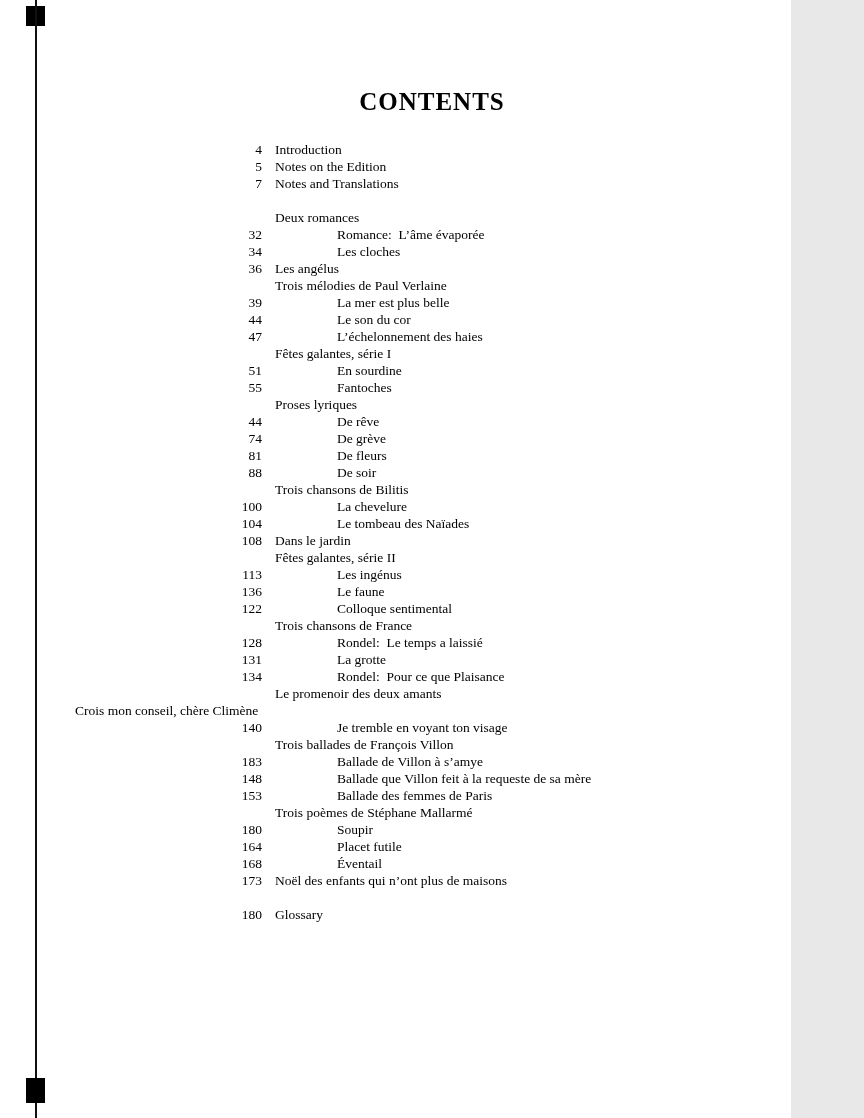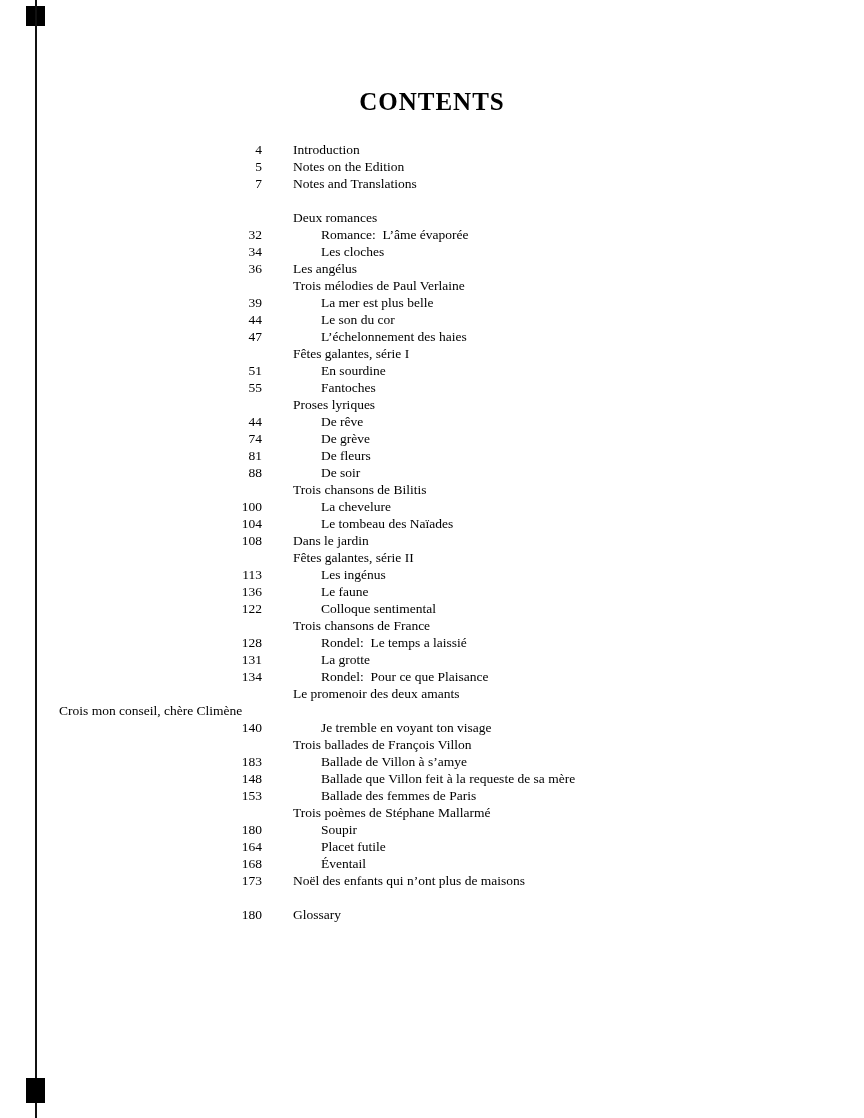--- a/index.html
+++ b/index.html
@@ -2,21 +2,21 @@
 <html><head>
 <meta charset="utf-8">
 <style>
   html, body {
     margin: 0;
     padding: 0;
     background: #e8e8e8;
   }
   .page {
     position: relative;
-    width: 864px;
+    width: 791px;
     height: 1118px;
     background: #ffffff;
     font-family: "Liberation Serif", serif;
     color: #000000;
     overflow: hidden;
   }
   
   .scan-line-left {
     position: absolute;
     left: 35px;
@@ -66,25 +66,25 @@
   .row.gap {
     margin-top: 17px;
     align-items: center;
   }
   .num {
     flex: 0 0 262px;
     text-align: right;
     white-space: pre;
   }
   .label {
-    margin-left: 31px;
+    margin-left: 13px;
     white-space: pre;
   }
   .row.indent .label {
-    margin-left: 59px;
+    margin-left: 75px;
   }
 </style>
 </head>
 <body>
 
 <div class="page">
   <div class="scan-block-top"></div>
   <div class="scan-line-left"></div>
   <div class="scan-block-bottom"></div>
 

